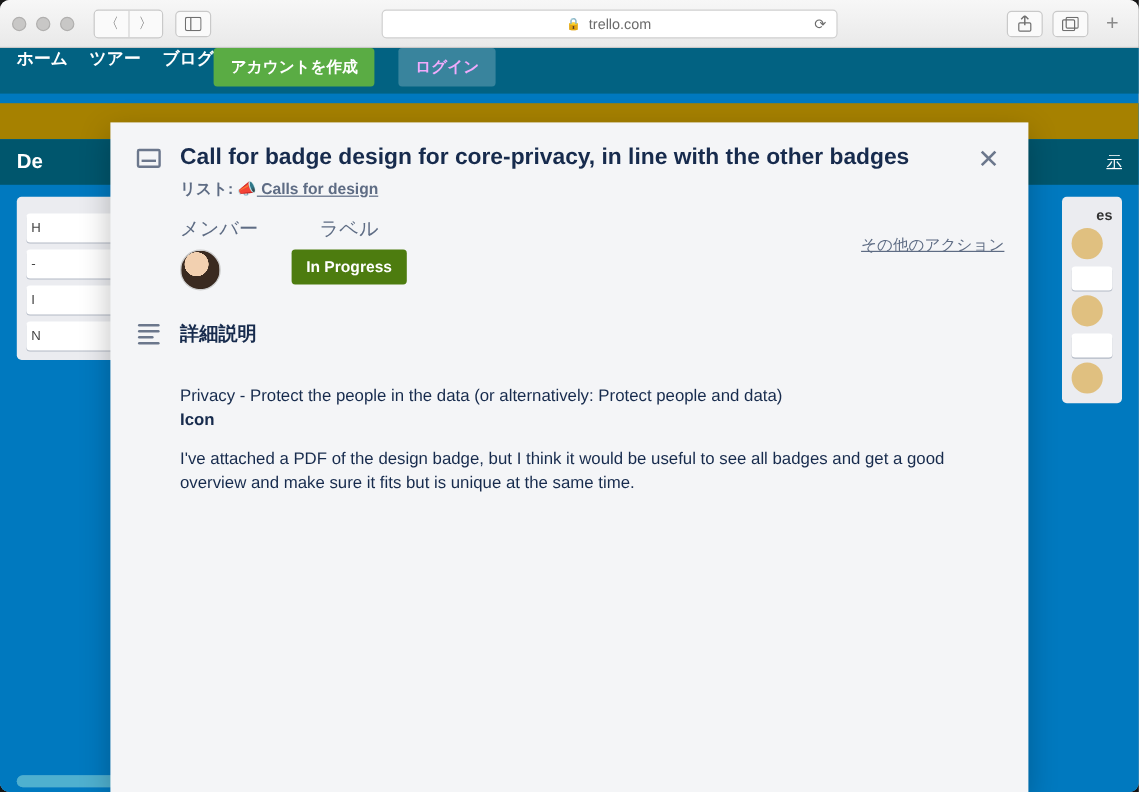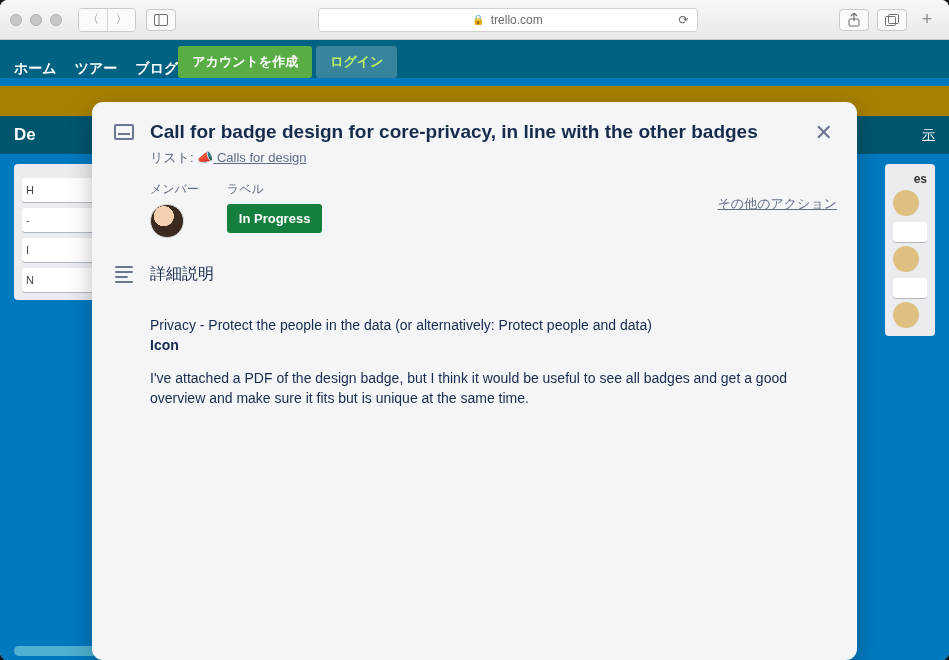--- a/index.html
+++ b/index.html
@@ -42,80 +42,80 @@
   .lock { font-size: 10px; color:#6b6b6b; }
   .reload { position:absolute; right:8px; font-size:12px; color:#6b6b6b; }
   .rightbtns { display:flex; gap:8px; }
   .rightbtns .btn { width: 30px; height: 22px; border:1px solid #c9c9c9; border-radius:4px; background:#fafafa; display:flex; align-items:center; justify-content:center; color:#6f6f6f; font-size:13px; }
   .rightbtns .tab-plus { width: 24px; border:none; background:transparent; color:#8a8a8a; font-size:18px; }
 
   
   .content { flex:1; position:relative; background:#0079bf; }
   .trello-header {
     height: 38px; background:#026282;
-    display:flex; align-items:flex-end; padding:0 14px;
+    display:flex; align-items:flex-start; padding:0 14px;
     color:#fff; font-weight:600;
   }
   .th-left { display:flex; gap:18px; font-size:14px; }
   .th-left a { color:#fff; }
   .th-logo { flex:1; text-align:center; font-family: "Brush Script MT", cursive; font-size:22px; font-style:italic; color:#99c0cd; display:flex; align-items:center; justify-content:center; gap:6px; }
   .th-logo .boardicon { display:inline-flex; width:16px; height:14px; border:2px solid #99c0cd; border-radius:2px; position:relative; }
   .th-logo .boardicon::before { content:""; position:absolute; left:3px; top:2px; width:3px; height:7px; background:#99c0cd; }
   .th-logo .boardicon::after { content:""; position:absolute; right:3px; top:2px; width:3px; height:4px; background:#99c0cd; }
-  .th-right { display:flex; gap:4px; }
+  .th-right { display:flex; gap:20px; }
   .th-btn { padding: 7px 14px; border-radius:3px; font-size:13px; font-weight:600; }
   .th-signup { background:#5aac44; color:#fff; }
-  .th-login  { background:rgba(255,255,255,0.22); color:#bef264; }
+  .th-login  { background:rgba(255,255,255,0.22); color:#f0abfc; }
 
   .board-banner { height:30px; background:#a68100; }
   .board-strip  { height:38px; background:#00566d; display:flex; align-items:center; padding:0 14px; color:#fff; font-weight:700; font-size:17px; justify-content:space-between; }
   .board-strip .show { font-size:13px; font-weight:400; text-decoration:underline; }
 
   .lists { padding:10px 14px; display:flex; gap:10px; align-items:flex-start; }
   .list { background:#ebecf0; border-radius:4px; padding:8px; width:110px; font-size:12px; color:#333; }
   .list.right { width:50px; margin-left:auto; }
   .cardstub { background:#fff; border-radius:3px; margin-top:6px; padding:6px 4px; font-size:11px; color:#444; box-shadow:0 1px 0 rgba(9,30,66,.25); min-height:20px; }
   .scrollbar { position:absolute; bottom:4px; left:14px; height:10px; width:220px; background:rgba(255,255,255,0.25); border-radius:5px; }
   .scrollthumb { height:100%; width:90px; background:#4fb0cf; border-radius:5px; }
   .avatar-stub { width:26px; height:26px; border-radius:50%; background:#e0c080; margin-top:4px; }
 
   
   .modal {
     position:absolute; top:62px; left:92px; right:92px; bottom:0;
     background:#f4f5f7;
-    border-radius:11px;
+    border-radius:0;
     padding: 18px 20px 6px 20px;
     box-shadow: 0 8px 24px rgba(0,0,0,0.25);
     overflow:hidden;
     color:#172b4d;
   }
   .modal-row { display:flex; gap:14px; }
   .gutter-icon { width:24px; flex:0 0 24px; display:flex; justify-content:center; color:#6b778c; }
   .card-icon { width:20px; height:16px; border:2px solid #6b778c; border-radius:2px; position:relative; margin-top:4px; }
   .card-icon::after { content:""; position:absolute; left:2px; right:2px; bottom:3px; height:2px; background:#6b778c; }
   .modal-title { font-size:19px; font-weight:700; line-height:1.3; flex:1; }
   .close { color:#6b778c; font-size:22px; font-weight:300; cursor:pointer; padding:0 4px; }
-  .list-line { font-size:13px; color:#5e6c84; margin-top:4px; }
+  .list-line { font-size:13px; color:#5e6c84; margin-top:4px;font-weight:bold; }
   .list-line .mega { font-size:13px; }
   .meta-row { margin-top:14px; display:flex; gap:28px; }
-  .meta-col .label { font-size:12px; color:#5e6c84; margin-bottom:6px; }
+  .meta-col .label { font-size:16px; color:#5e6c84; margin-bottom:6px;text-align:center; }
   .member-avatar { width:34px; height:34px; border-radius:50%; background: radial-gradient(circle at 40% 35%, #f2d0b0 0 35%, #3a2a20 36% 70%, #1a1410 100%); border:1px solid #ccc; }
   .chip { display:inline-block; padding:7px 12px; border-radius:3px; font-size:13px; font-weight:600; color:#fff; }
-  .chip.green { background:#15803d; }
+  .chip.green { background:#4d7c0f; }
   .other-actions { margin-left:auto; font-size:13px; color:#5e6c84; text-decoration:underline; align-self:flex-start; margin-top:14px; }
 
   .section { margin-top:26px; }
   .section-head { display:flex; gap:14px; align-items:center; }
   .desc-icon { width:18px; display:flex; flex-direction:column; gap:3px; }
   .desc-icon span { height:2px; background:#6b778c; border-radius:1px; }
   .desc-icon span:nth-child(1){ width:100%; }
   .desc-icon span:nth-child(2){ width:100%; }
   .desc-icon span:nth-child(3){ width:70%; }
   .desc-icon span:nth-child(4){ width:100%; }
-  .section-title { font-size:16px; font-weight:400; }
+  .section-title { font-size:16px; font-weight:700; }
 
   .desc-body { margin-left:38px; margin-top:10px; font-size:14px; line-height:1.45; color:#172b4d; }
   .desc-body p { margin-bottom:12px; }
   .desc-body b { font-weight:700; }
   .desc-body a { color:#172b4d; text-decoration:underline; }
 
   .content-below { position:absolute; inset:46px 0 0 0; background:#0079bf; }
 </style>
 </head>
 <body>

